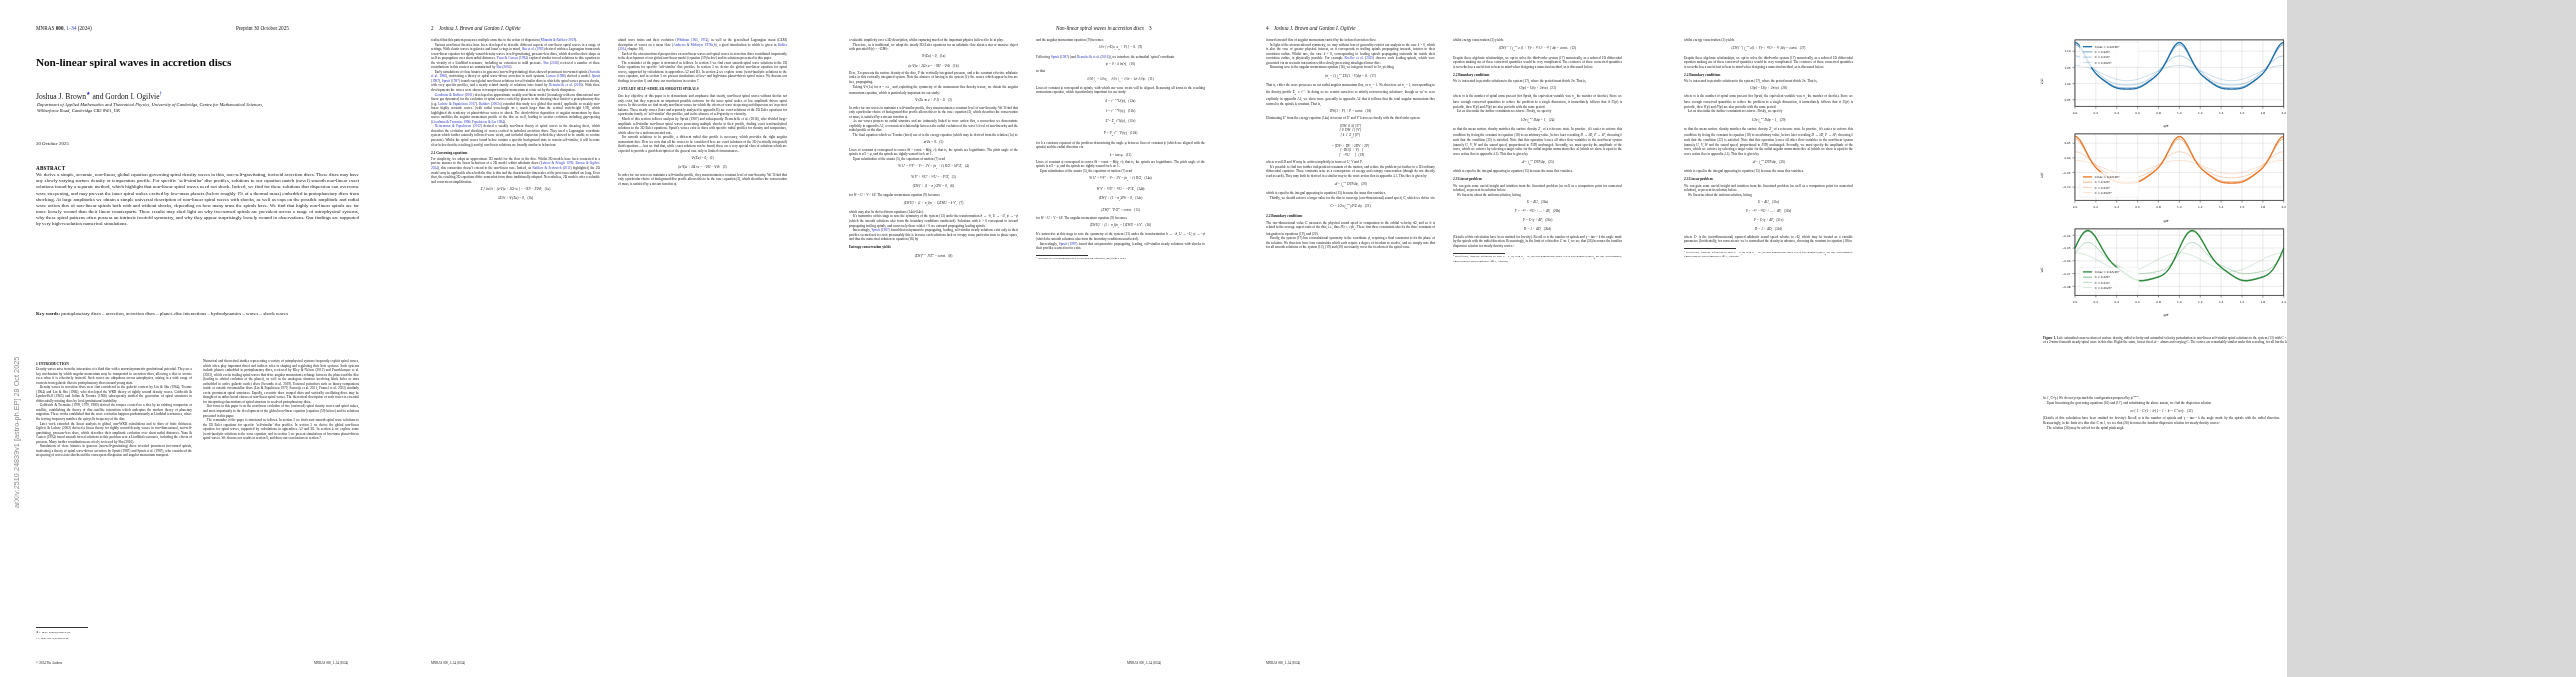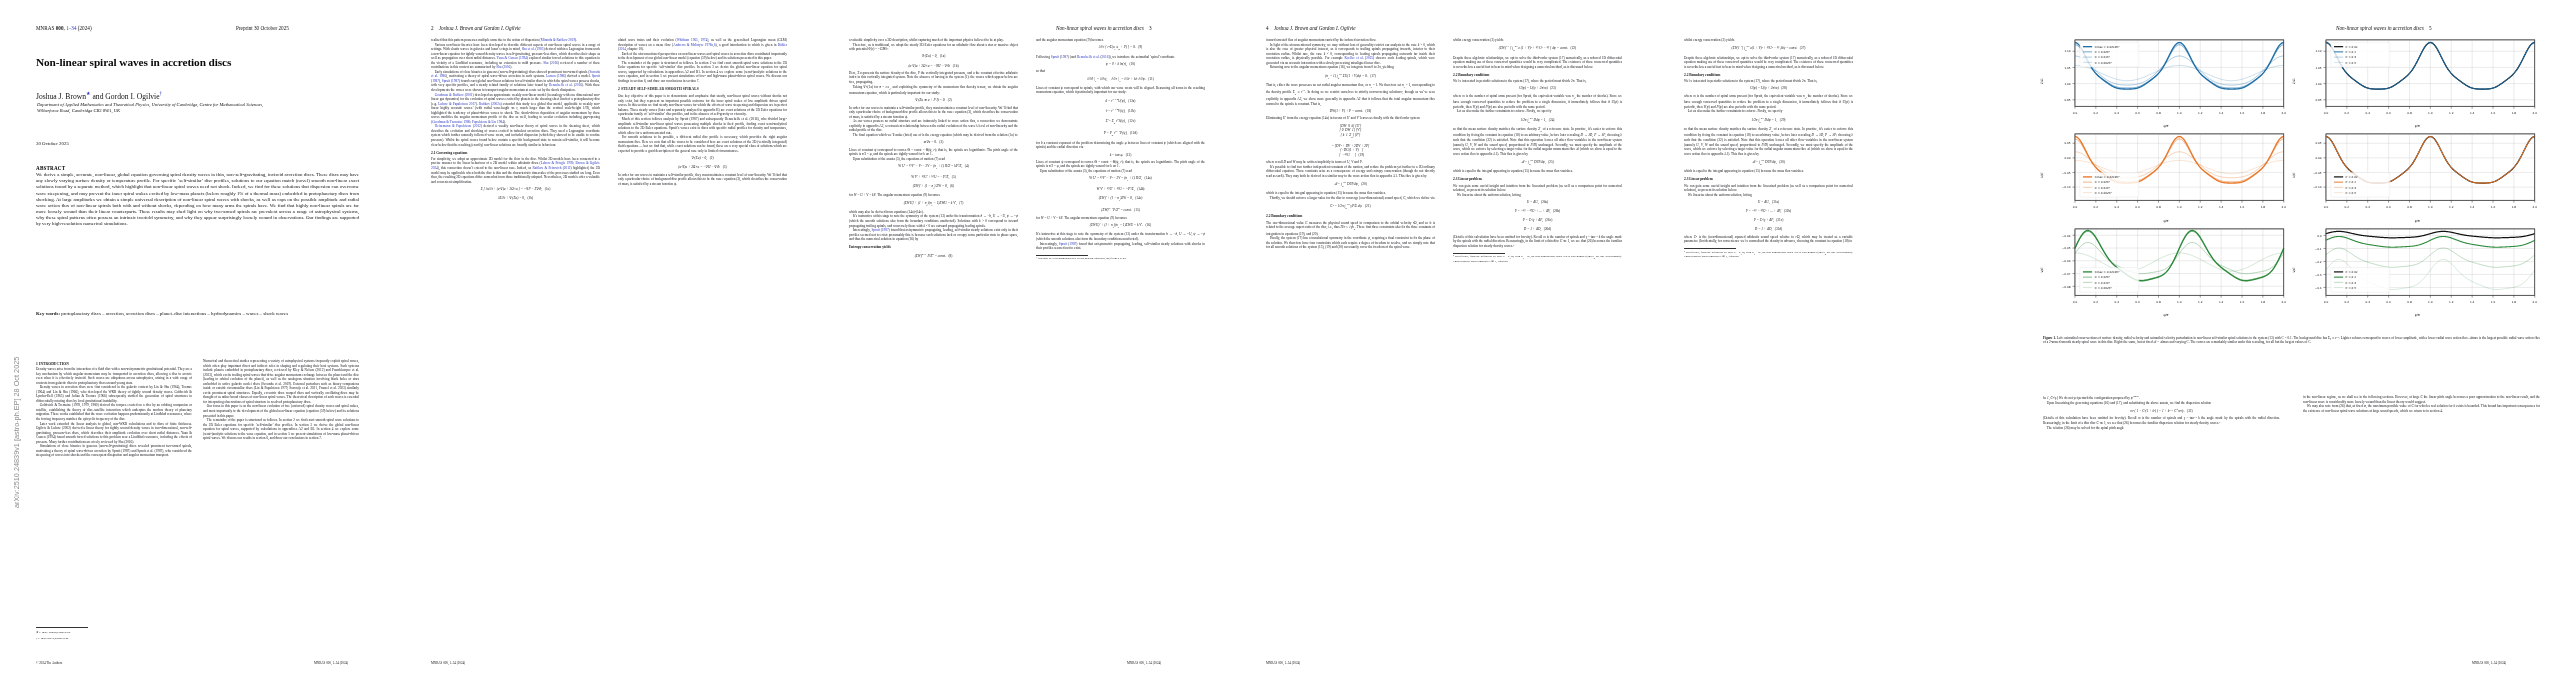--- a/index.html
+++ b/index.html
@@ -3,21 +3,21 @@
 <meta charset="utf-8">
 <style>
   * { box-sizing: border-box; }
   html, body {
     margin: 0; padding: 0;
     background: #d8d8d8;
     font-family: "Liberation Serif", "DejaVu Serif", serif;
   }
   #sheet {
     position: relative;
-    width: 2576px; height: 677px;
+    width: 2287px; height: 677px;
     background: #bef264;
     overflow: hidden;
   }
   .page {
     position: absolute;
     top: 0; height: 677px;
     background: #fff;
     overflow: hidden;
   }
 

